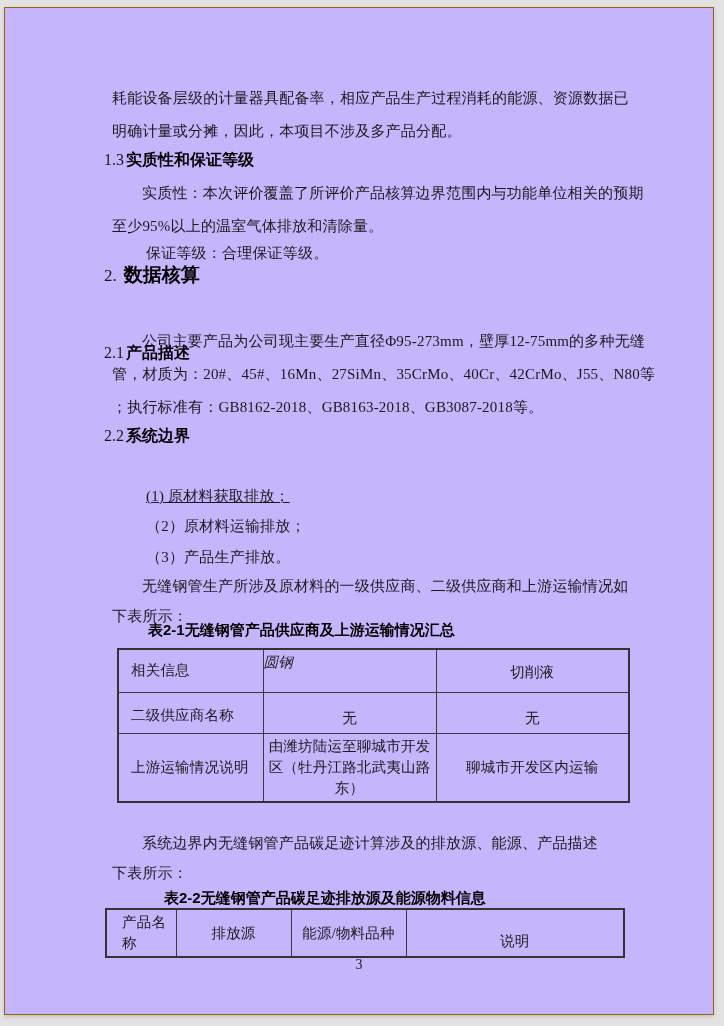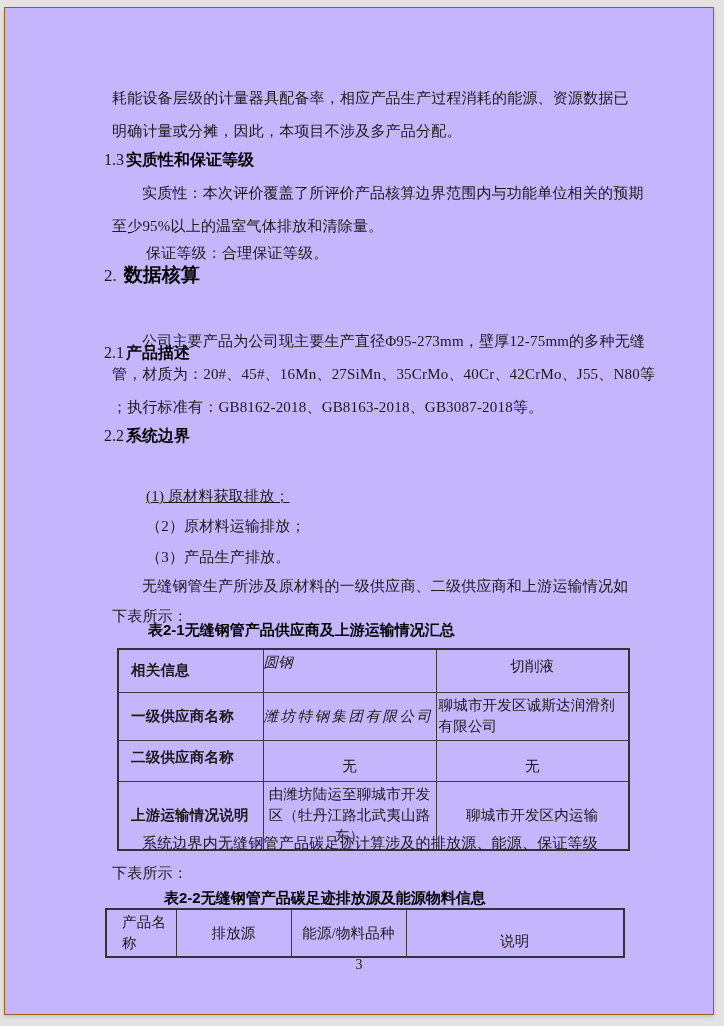--- a/index.html
+++ b/index.html
@@ -31,23 +31,23 @@
   .caption{font-family:"Liberation Sans","DejaVu Sans",sans-serif;font-weight:bold;
     font-size:15px;height:24px;line-height:24px;white-space:nowrap;color:#000;}
   
   table{border-collapse:collapse;table-layout:fixed;}
   .doc-table{border:2px solid #333;}
   .doc-table td{border:1px solid #3a3a3a;font-size:14.5px;line-height:21px;
     text-align:center;vertical-align:middle;padding:2px;overflow:hidden;letter-spacing:.2px;}
   td.tl{text-align:left;}
   td.vt{vertical-align:top;}
   td.vb{vertical-align:bottom;}
-  td.pl12{padding-left:12px;font-weight:bold;}
+  td.pl12{padding-left:12px;}
   td.pl3{padding-left:0;font-style:italic;}
-  td.pt6{padding-top:6px;}
+  td.pt6{padding-top:12px;}
   td.pb4{padding-bottom:4px;}
   td.sp2{letter-spacing:2.5px;}
   .pagenum{left:0;top:948px;width:100%;text-align:center;font-size:14px;height:18px;line-height:18px;}
 </style>
 </head>
 <body>
 
 <div class="page">
 
   <div class="abs para" style="top:74px;">
@@ -109,40 +109,35 @@
         <col style="width:145px">
         <col style="width:173px">
         <col style="width:193px">
       </colgroup>
     <tbody>
         <tr style="height:43px;">
       <td class="tl pl12">相关信息</td>
       <td class="tl vt pl3">圆钢</td>
       <td class="vt pt6">切削液</td>
     </tr>
-    <tr style="height:48px;">
-      <td class="tl pl12">一级供应商名称</td>
-      <td class="tl pl3 sp2">潍坊特钢集团有限公司</td>
-      <td class="tl vt">聊城市开发区诚斯达润滑剂有限公司</td>
-    </tr>
     <tr style="height:41px;">
       <td class="tl vt pt6 pl12">二级供应商名称</td>
       <td class="vb pb4">无</td>
       <td class="vb pb4">无</td>
     </tr>
     <tr style="height:42px;">
       <td class="tl pl12">上游运输情况说明</td>
       <td>由潍坊陆运至聊城市开发区（牡丹江路北武夷山路东）</td>
       <td>聊城市开发区内运输</td>
     </tr>
   </tbody>
     </table>
 
   <div class="abs para lh30" style="top:820px;">
-    <div class="line indent">系统边界内无缝钢管产品碳足迹计算涉及的排放源、能源、保证等级</div>
+    <div class="line indent">系统边界内无缝钢管产品碳足迹计算涉及的排放源、能源、产品描述</div>
     <div class="line">下表所示：</div>
   </div>
 
   <div class="abs caption" style="top:878px;left:159px;">表2-2无缝钢管产品碳足迹排放源及能源物料信息</div>
 
   <table class="abs doc-table" style="top:900px;left:100px;width:518px;">
     <colgroup>
         <col style="width:70px">
         <col style="width:115px">
         <col style="width:115px">

